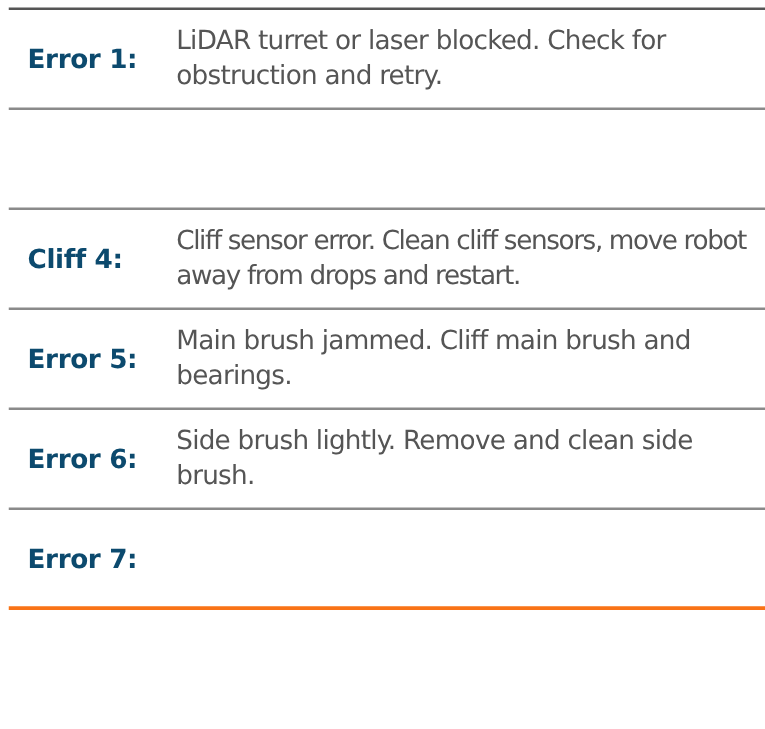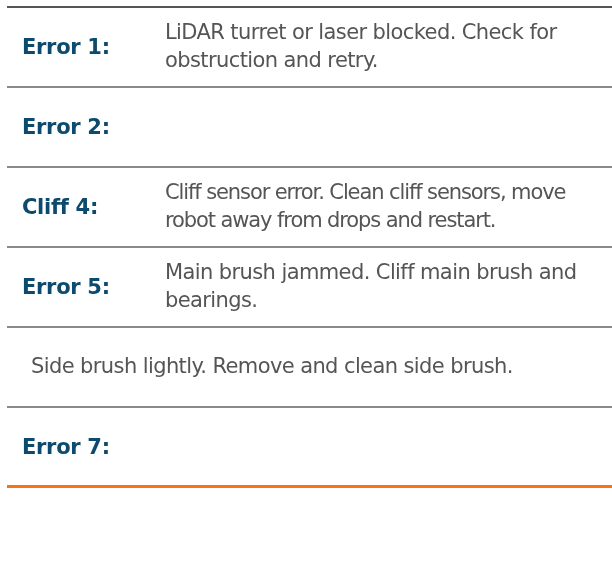--- a/index.html
+++ b/index.html
@@ -15,41 +15,41 @@
   .row:last-child { border-bottom: 3px solid #f97316; }
   .label {
     width: 134px; padding-left: 15px; box-sizing: border-box;
     font-family: "DejaVu Sans", sans-serif; font-weight: bold;
     font-size: 21px; color: #0c4a6e; letter-spacing: -0.3px;
   }
   .desc {
     flex: 1;
     font-family: "DejaVu Sans", sans-serif; font-weight: normal;
     font-size: 21px; line-height: 28px; color: #555555;
-    letter-spacing: -0.6px; margin-top: -2px; margin-left: 24px;
+    letter-spacing: -0.6px; margin-top: -2px;
   }
 </style>
 </head>
 <body>
 
 <div class="table">
   <div class="row">
     <div class="label">Error 1:</div>
     <div class="desc">LiDAR turret or laser blocked. Check for obstruction and retry.</div>
   </div>
   <div class="row">
-    <div class="label">Error 2:</div>
   </div>
   <div class="row">
     <div class="label">Cliff 4:</div>
     <div class="desc" style="letter-spacing:-1.1px;">Cliff sensor error. Clean cliff sensors, move robot away from drops and restart.</div>
   </div>
   <div class="row">
     <div class="label">Error 5:</div>
     <div class="desc">Main brush jammed. Cliff main brush and bearings.</div>
   </div>
   <div class="row">
+    <div class="label">Error 6:</div>
     <div class="desc">Side brush lightly. Remove and clean side brush.</div>
   </div>
   <div class="row">
     <div class="label">Error 7:</div>
   </div>
 </div>
 
 </body></html>

